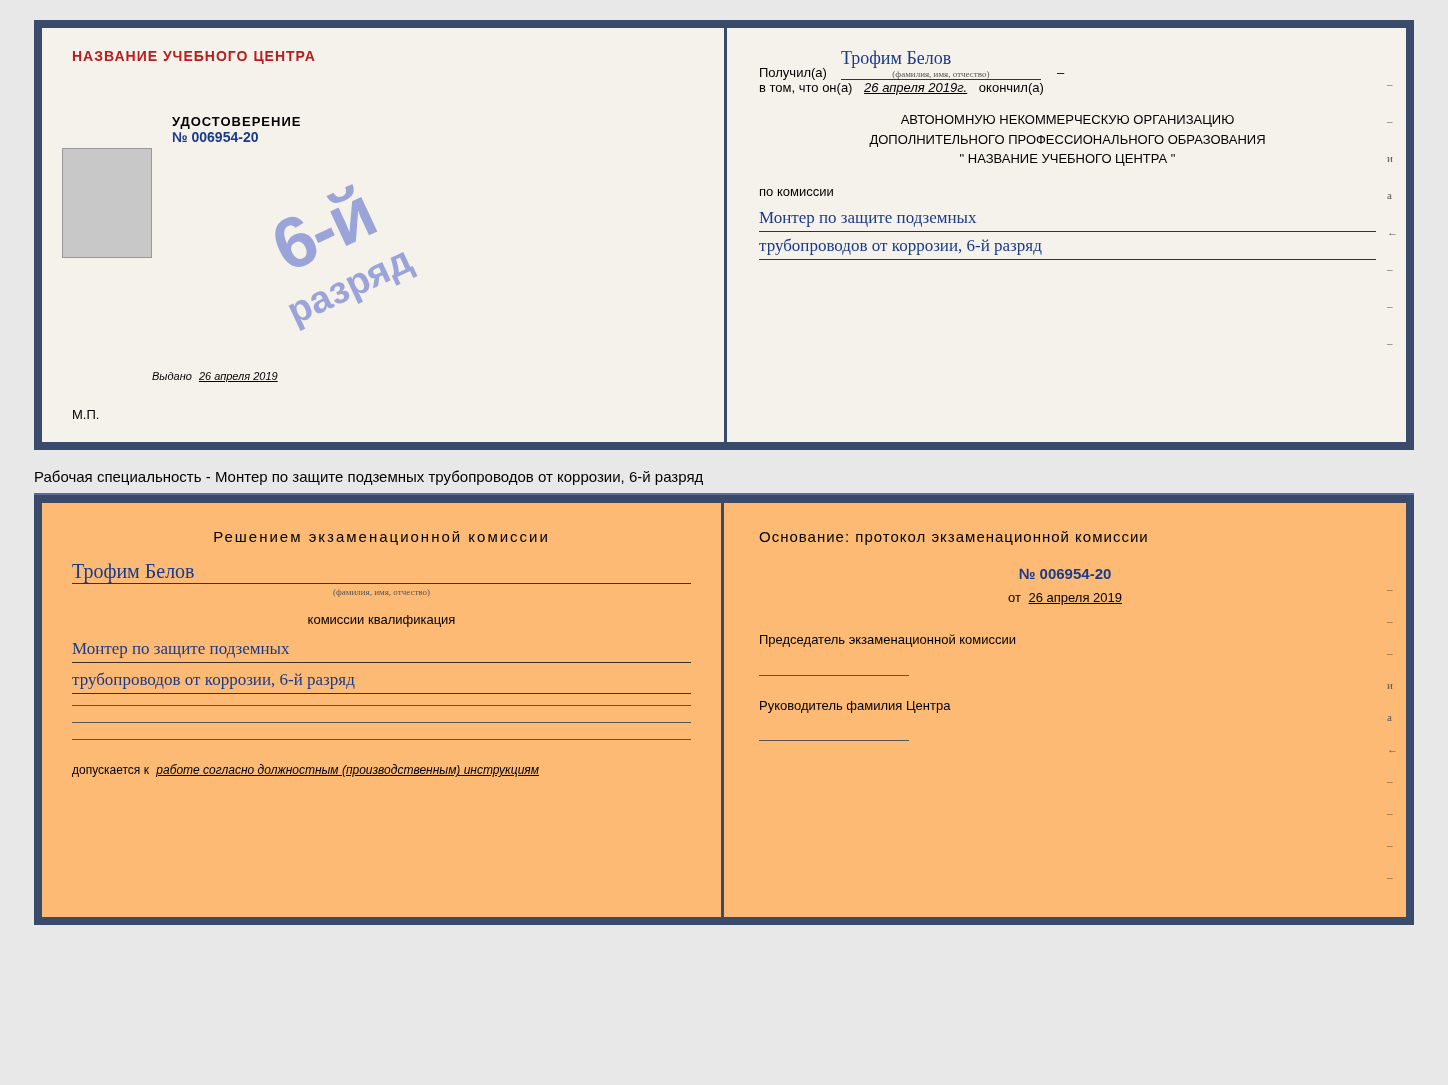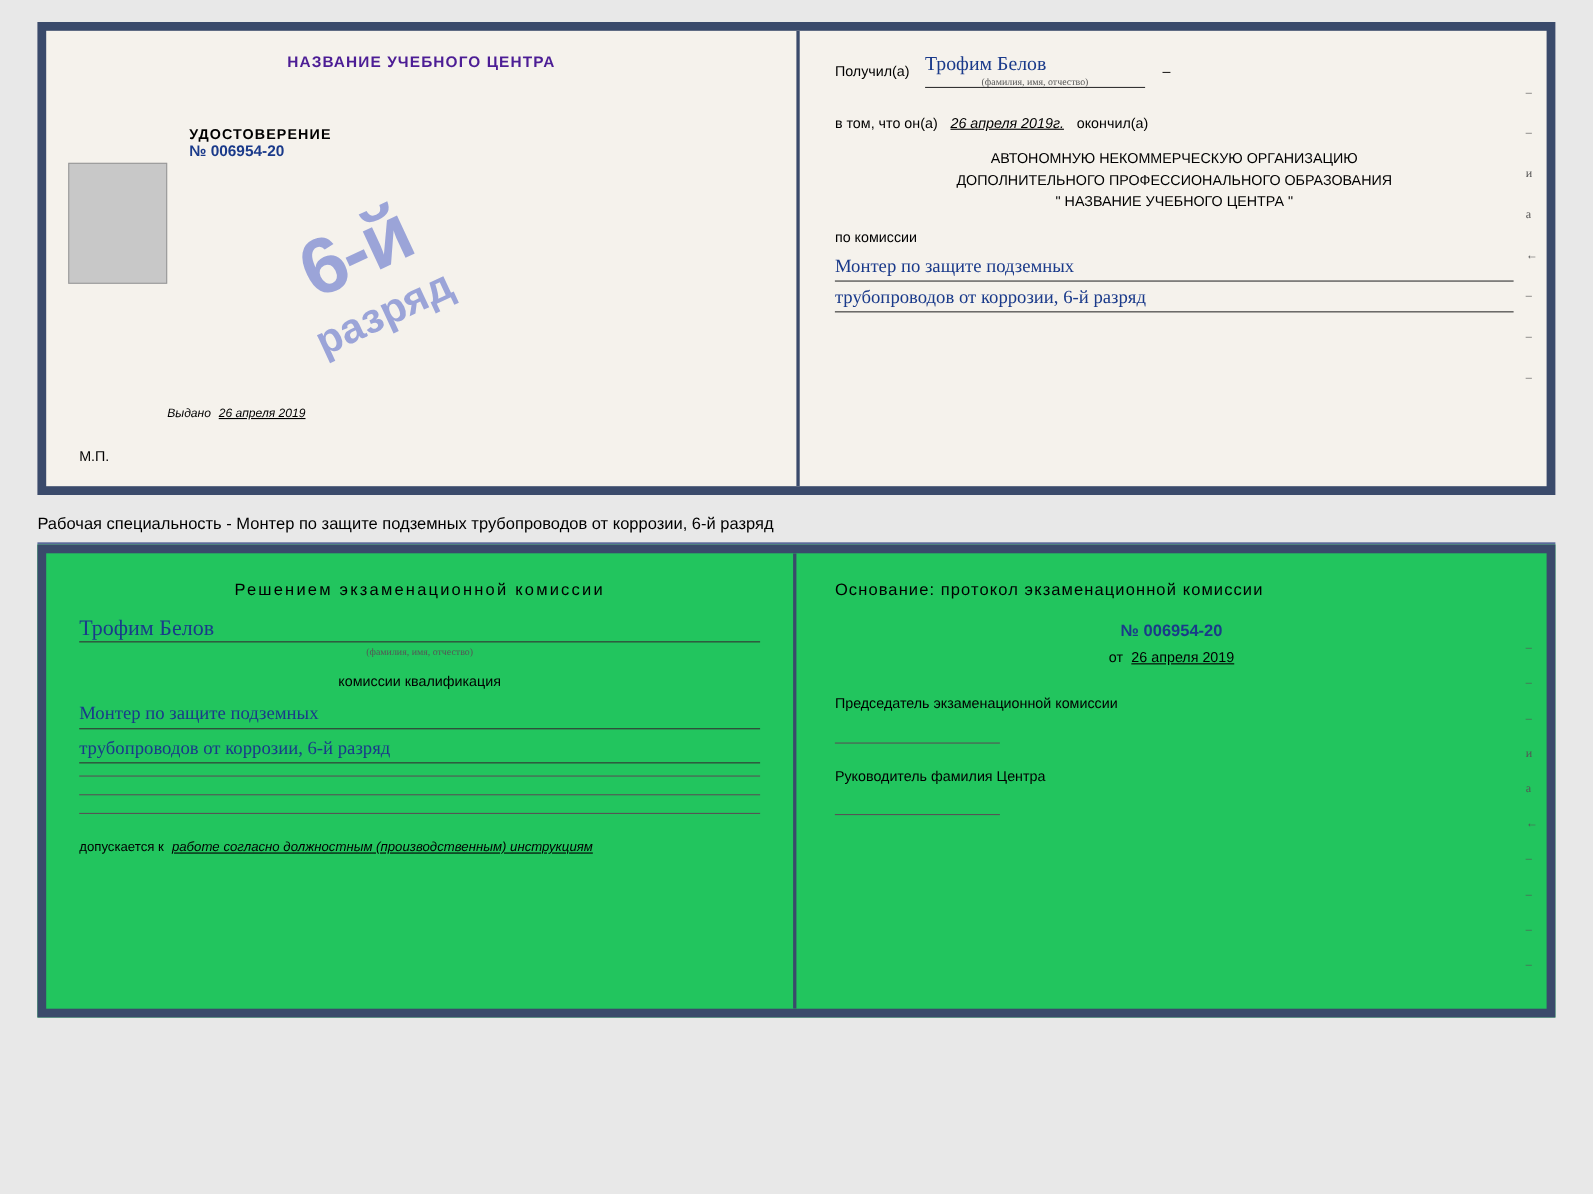--- a/index.html
+++ b/index.html
@@ -38,26 +38,26 @@
     
     .left-panel {
       width: 50%;
       padding: 20px 30px;
       display: flex;
       flex-direction: column;
       position: relative;
     }
 
     .left-panel-header {
-      text-align: center;
+      text-align: left;
       font-size: 14px;
       font-weight: bold;
       letter-spacing: 1px;
       margin-bottom: 20px;
-      color: #4c1d95;
+      color: #b91c1c;
       font-family: Arial, sans-serif;
     }
 
     .photo-placeholder {
       width: 90px;
       height: 110px;
       background: #c8c8c8;
       position: absolute;
       left: 20px;
       top: 120px;
@@ -139,22 +139,22 @@
 
     
     .right-panel {
       width: 50%;
       padding: 20px 30px 20px 35px;
       position: relative;
     }
 
     .recipient-line {
       display: flex;
-      align-items: center;
-      margin-bottom: 24px;
+      align-items: flex-end;
+      margin-bottom: 0;
       font-size: 13px;
       font-family: Arial, sans-serif;
     }
 
     .recipient-name {
       font-size: 18px;
       font-family: 'Georgia', serif;
       color: #1a3a8a;
       border-bottom: 1px solid #333;
       min-width: 200px;
@@ -222,21 +222,21 @@
       font-size: 15px;
       font-family: Arial, sans-serif;
       color: #000000;
       border-bottom: 2px solid #5a6a9b;
     }
 
     
     .bottom-document {
       width: 1380px;
       height: 430px;
-      background: #22c55e;
+      background: #fdba74;
       border: 8px solid #3a4a6b;
       display: flex;
       position: relative;
       overflow: hidden;
       margin-top: 0;
     }
 
     .bottom-left {
       width: 50%;
       padding: 25px 30px;

